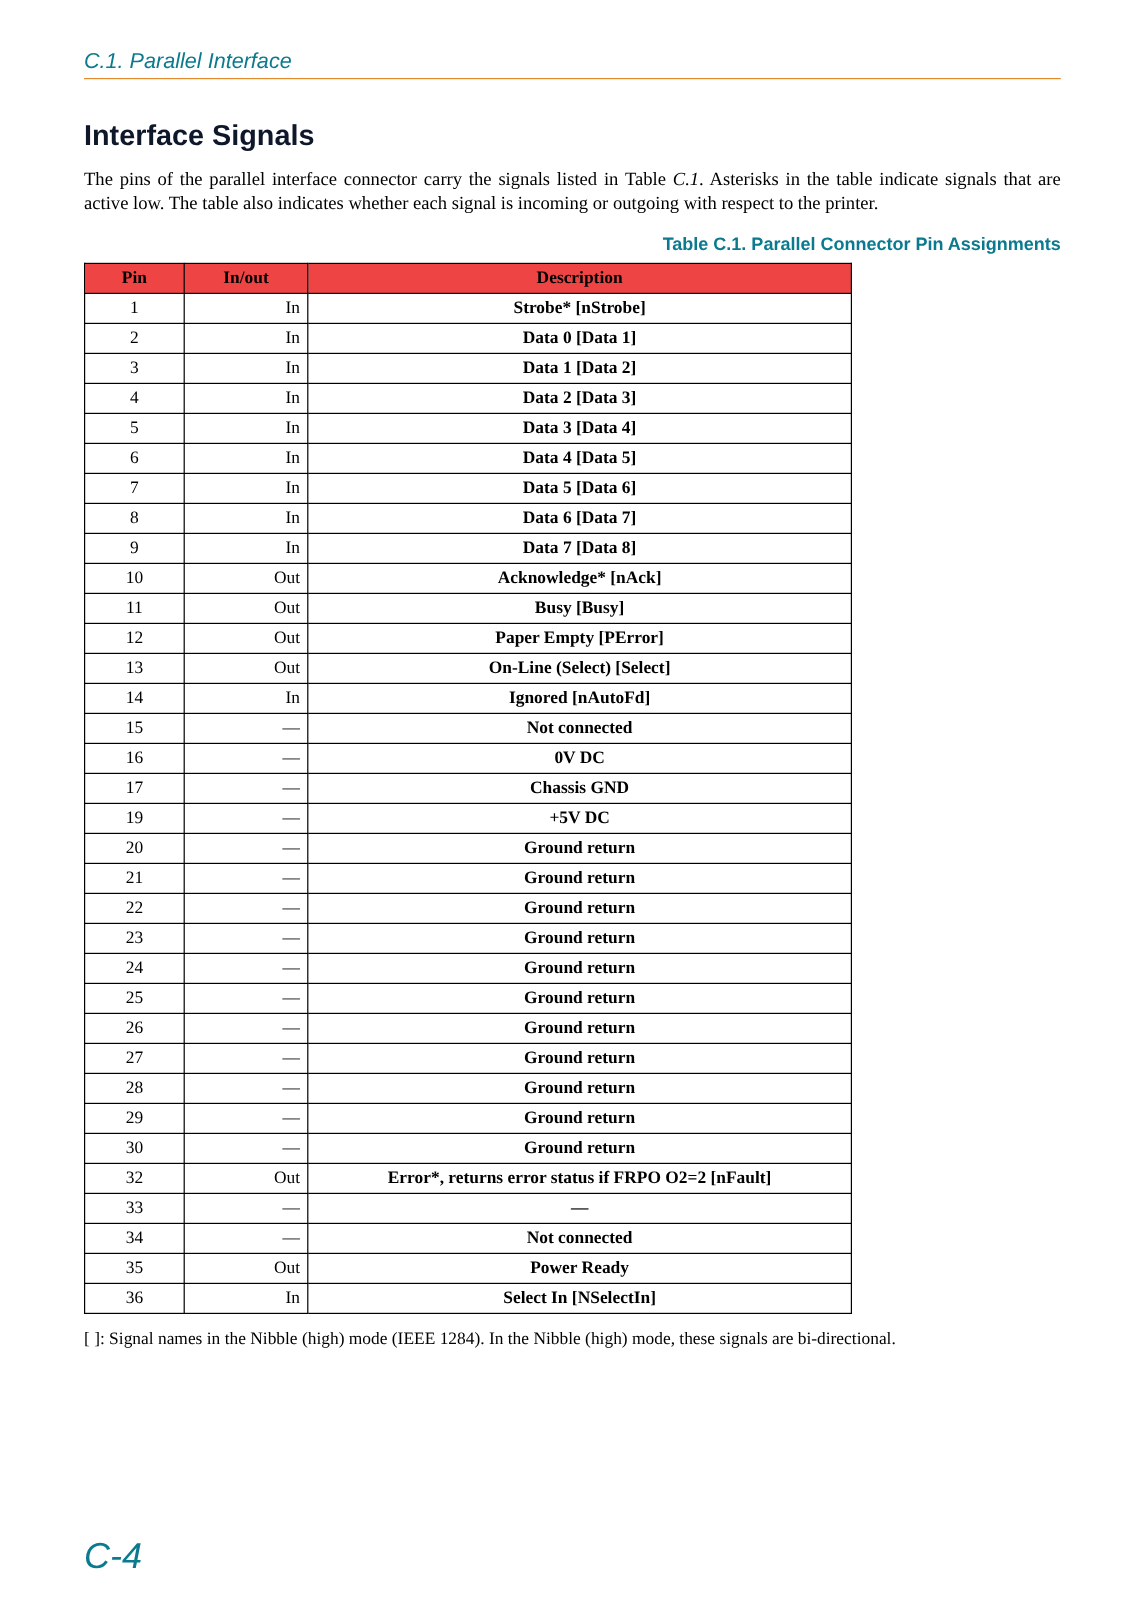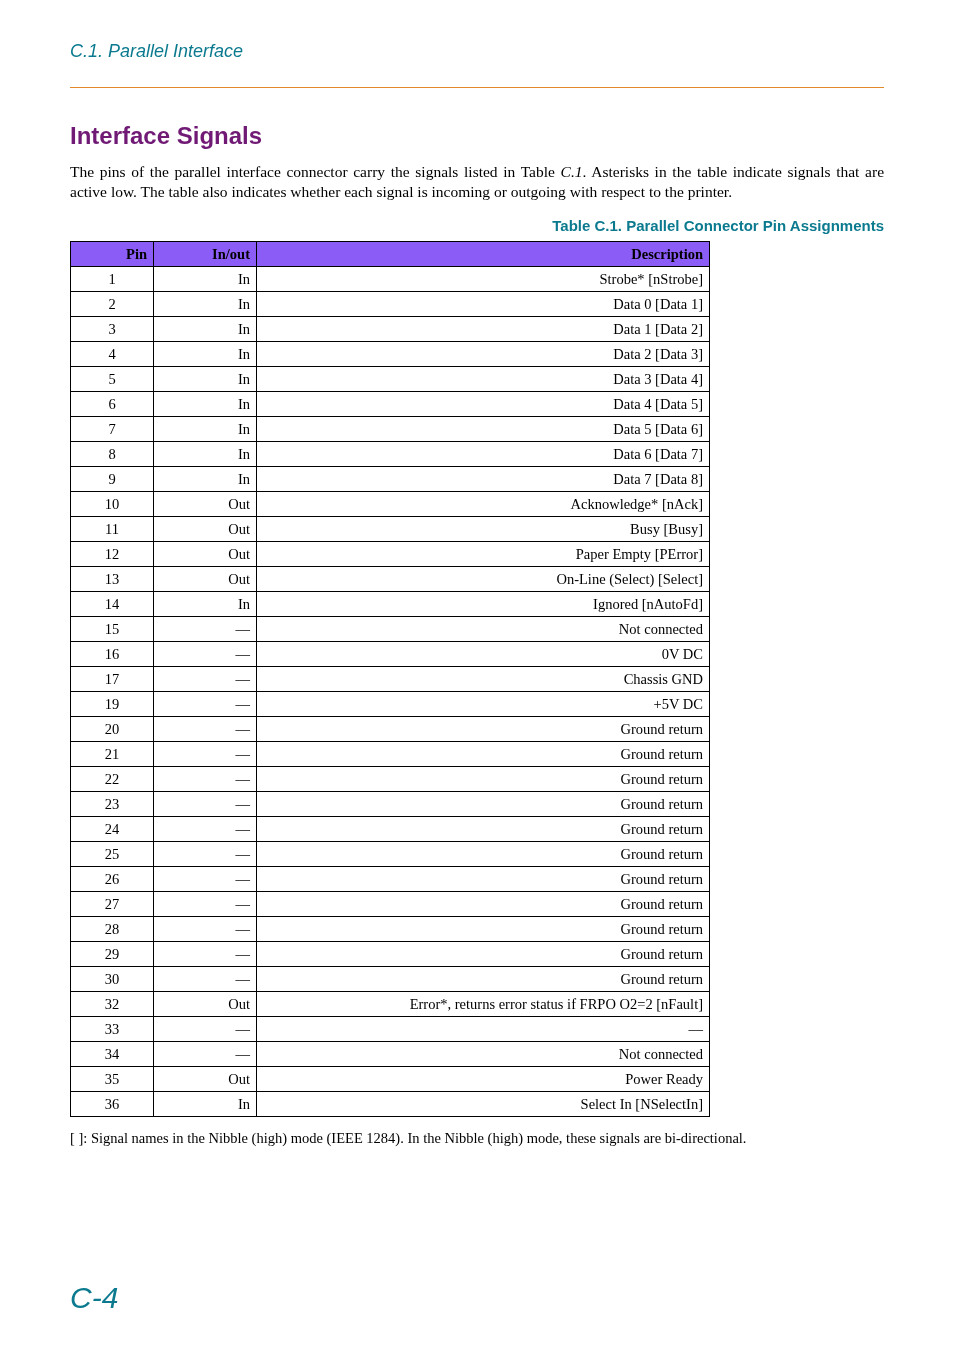--- a/index.html
+++ b/index.html
@@ -16,26 +16,26 @@
     padding: 40px 70px 40px 70px;
     position: relative;
     font-size: 16px;
     line-height: 1.3;
   }
   .running-head {
     color: #0b7a8f;
     font-style: italic;
     font-family: "Segoe UI", "Helvetica Neue", Arial, sans-serif;
     font-size: 18px;
-    padding-bottom: 24px;
+    padding-bottom: 2px;
     border-bottom: 1px solid #e08a2c;
     margin-bottom: 32px;
   }
   .h2 {
-    color: #701a75;
+    color: #0f172a;
     font-family: "Segoe UI", "Helvetica Neue", Arial, sans-serif;
     font-weight: 700;
     font-size: 24px;
     margin: 0 0 10px 0;
   }
   .para {
     font-family: "Georgia", "Times New Roman", serif;
     font-size: 15.5px;
     margin: 0 0 14px 0;
     text-align: justify;
@@ -55,26 +55,26 @@
     font-size: 14.5px;
   }
   table.pin-table th, table.pin-table td {
     border: 1px solid #000;
     padding: 2px 6px;
     vertical-align: middle;
     height: 20px;
   }
   table.pin-table th {
     font-weight: 700;
-    text-align: right;
-    background: #8b5cf6;
+    text-align: center;
+    background: #ef4444;
   }
   table.pin-table td.pin { text-align: center; width: 70px; }
   table.pin-table td.io  { text-align: right; width: 90px; }
-  table.pin-table td.desc { text-align: right; }
+  table.pin-table td.desc { text-align: center; font-weight: bold; }
   .footnote {
     font-family: "Georgia", "Times New Roman", serif;
     font-size: 14.5px;
     margin-top: 12px;
   }
   .page-number {
     position: absolute;
     left: 70px;
     bottom: 34px;
     color: #0b7a8f;

